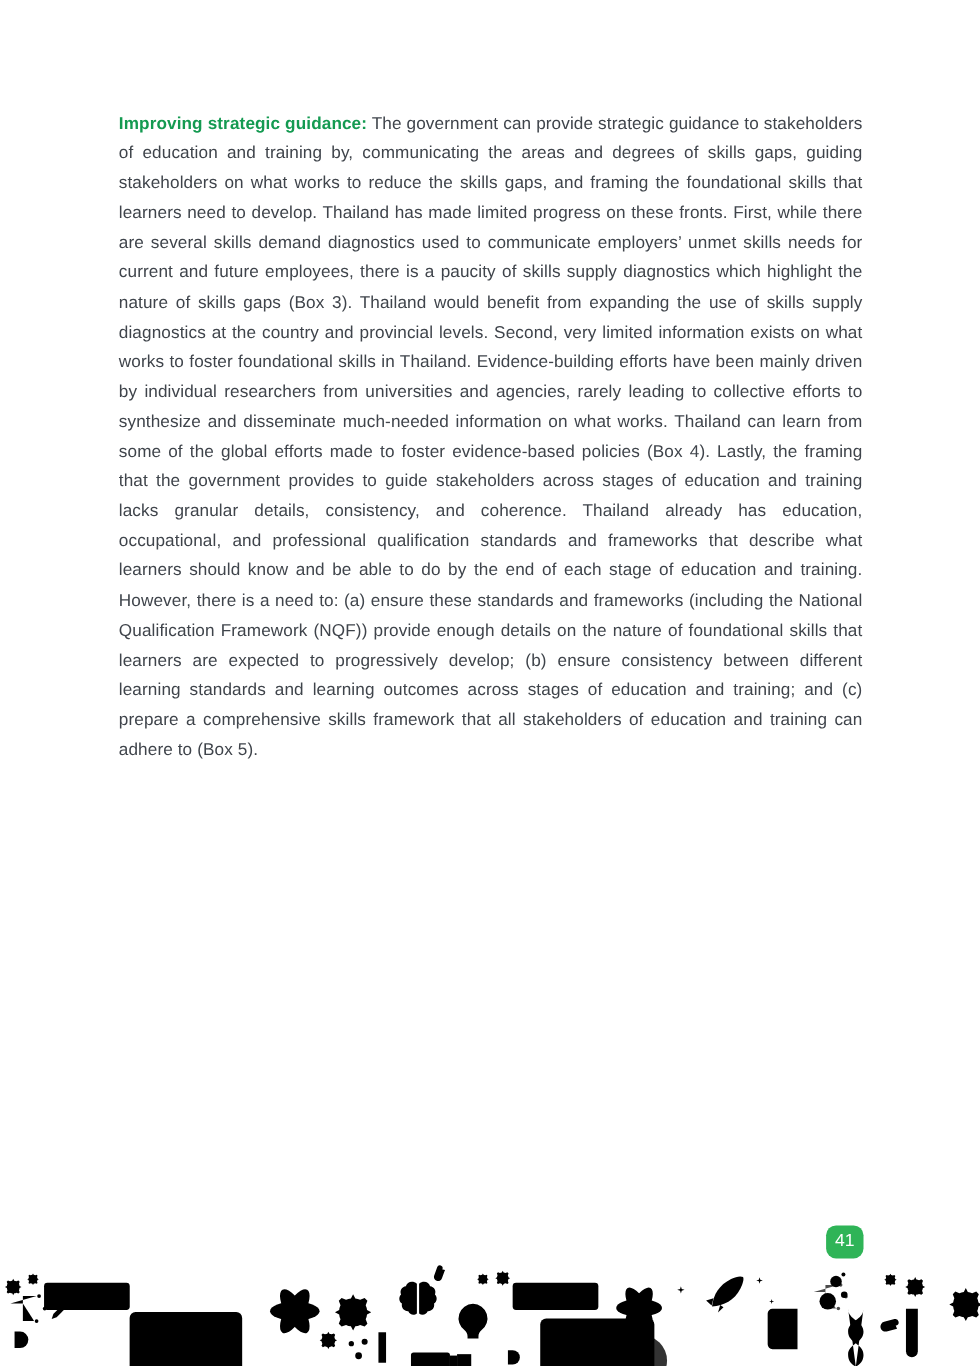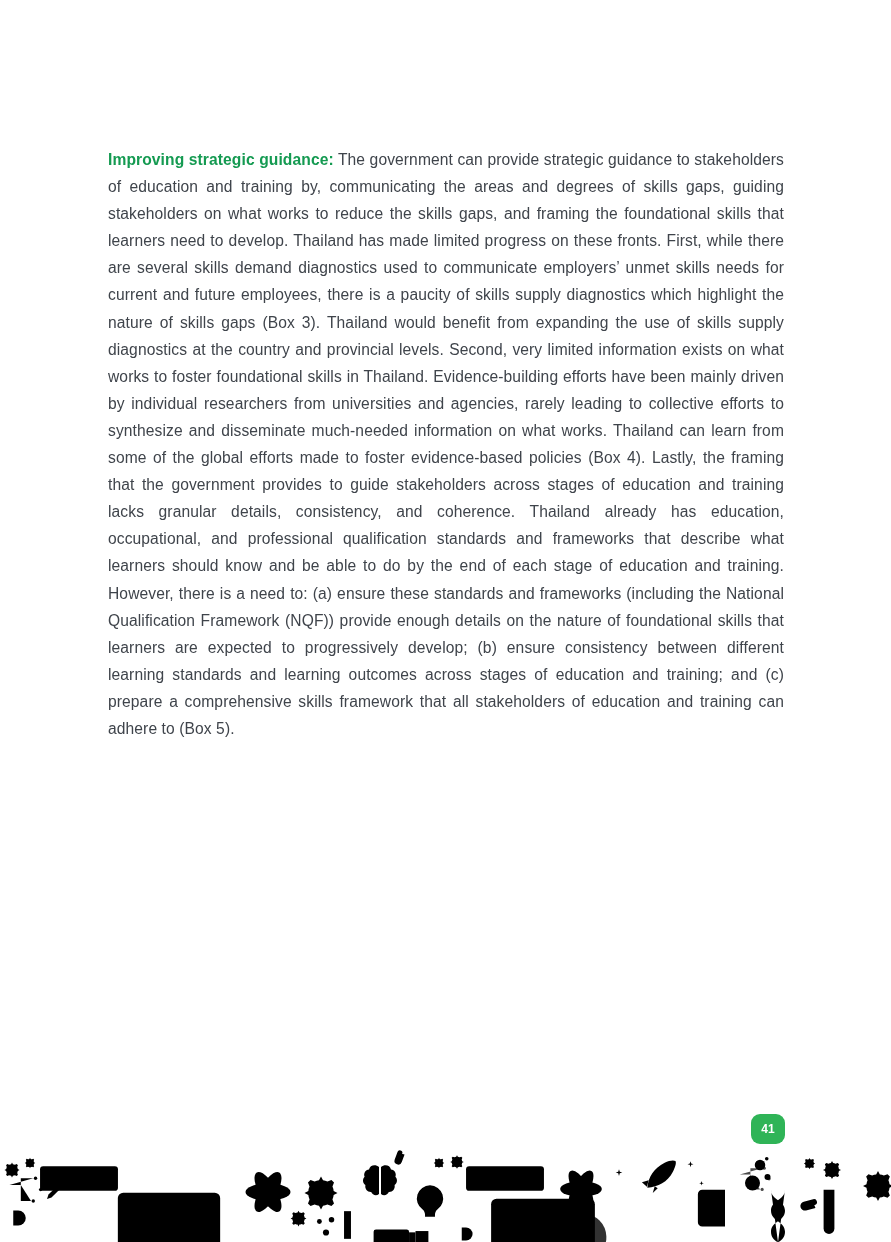--- a/index.html
+++ b/index.html
@@ -21,38 +21,37 @@
     position:absolute;
     left:108px;top:99px;
     width:676px;
   }
   .body-paragraph{
     font-size:15.6px;
     line-height:27.1px;
     color:var(--body-text);
     text-align:justify;
     letter-spacing:0.1px;
-    margin-top:47px;
   }
   .lead-in{
     color:var(--accent);
     font-weight:bold;
   }
   .page-badge{
     position:absolute;
     left:751px;top:1114px;
     width:34px;height:30px;
     background:var(--badge);
     border-radius:9px;
     display:flex;align-items:center;justify-content:center;
   }
   .page-badge span{
     color:#ffffff;
-    font-size:12px;
-    font-weight:bold;
+    font-size:16px;
+    font-weight:normal;
   }
   .footer-band{
     position:absolute;
     left:0;bottom:0;
     width:891px;height:94px;
     overflow:hidden;
   }
   .doodle{
     position:absolute;
     color:var(--doodle);

